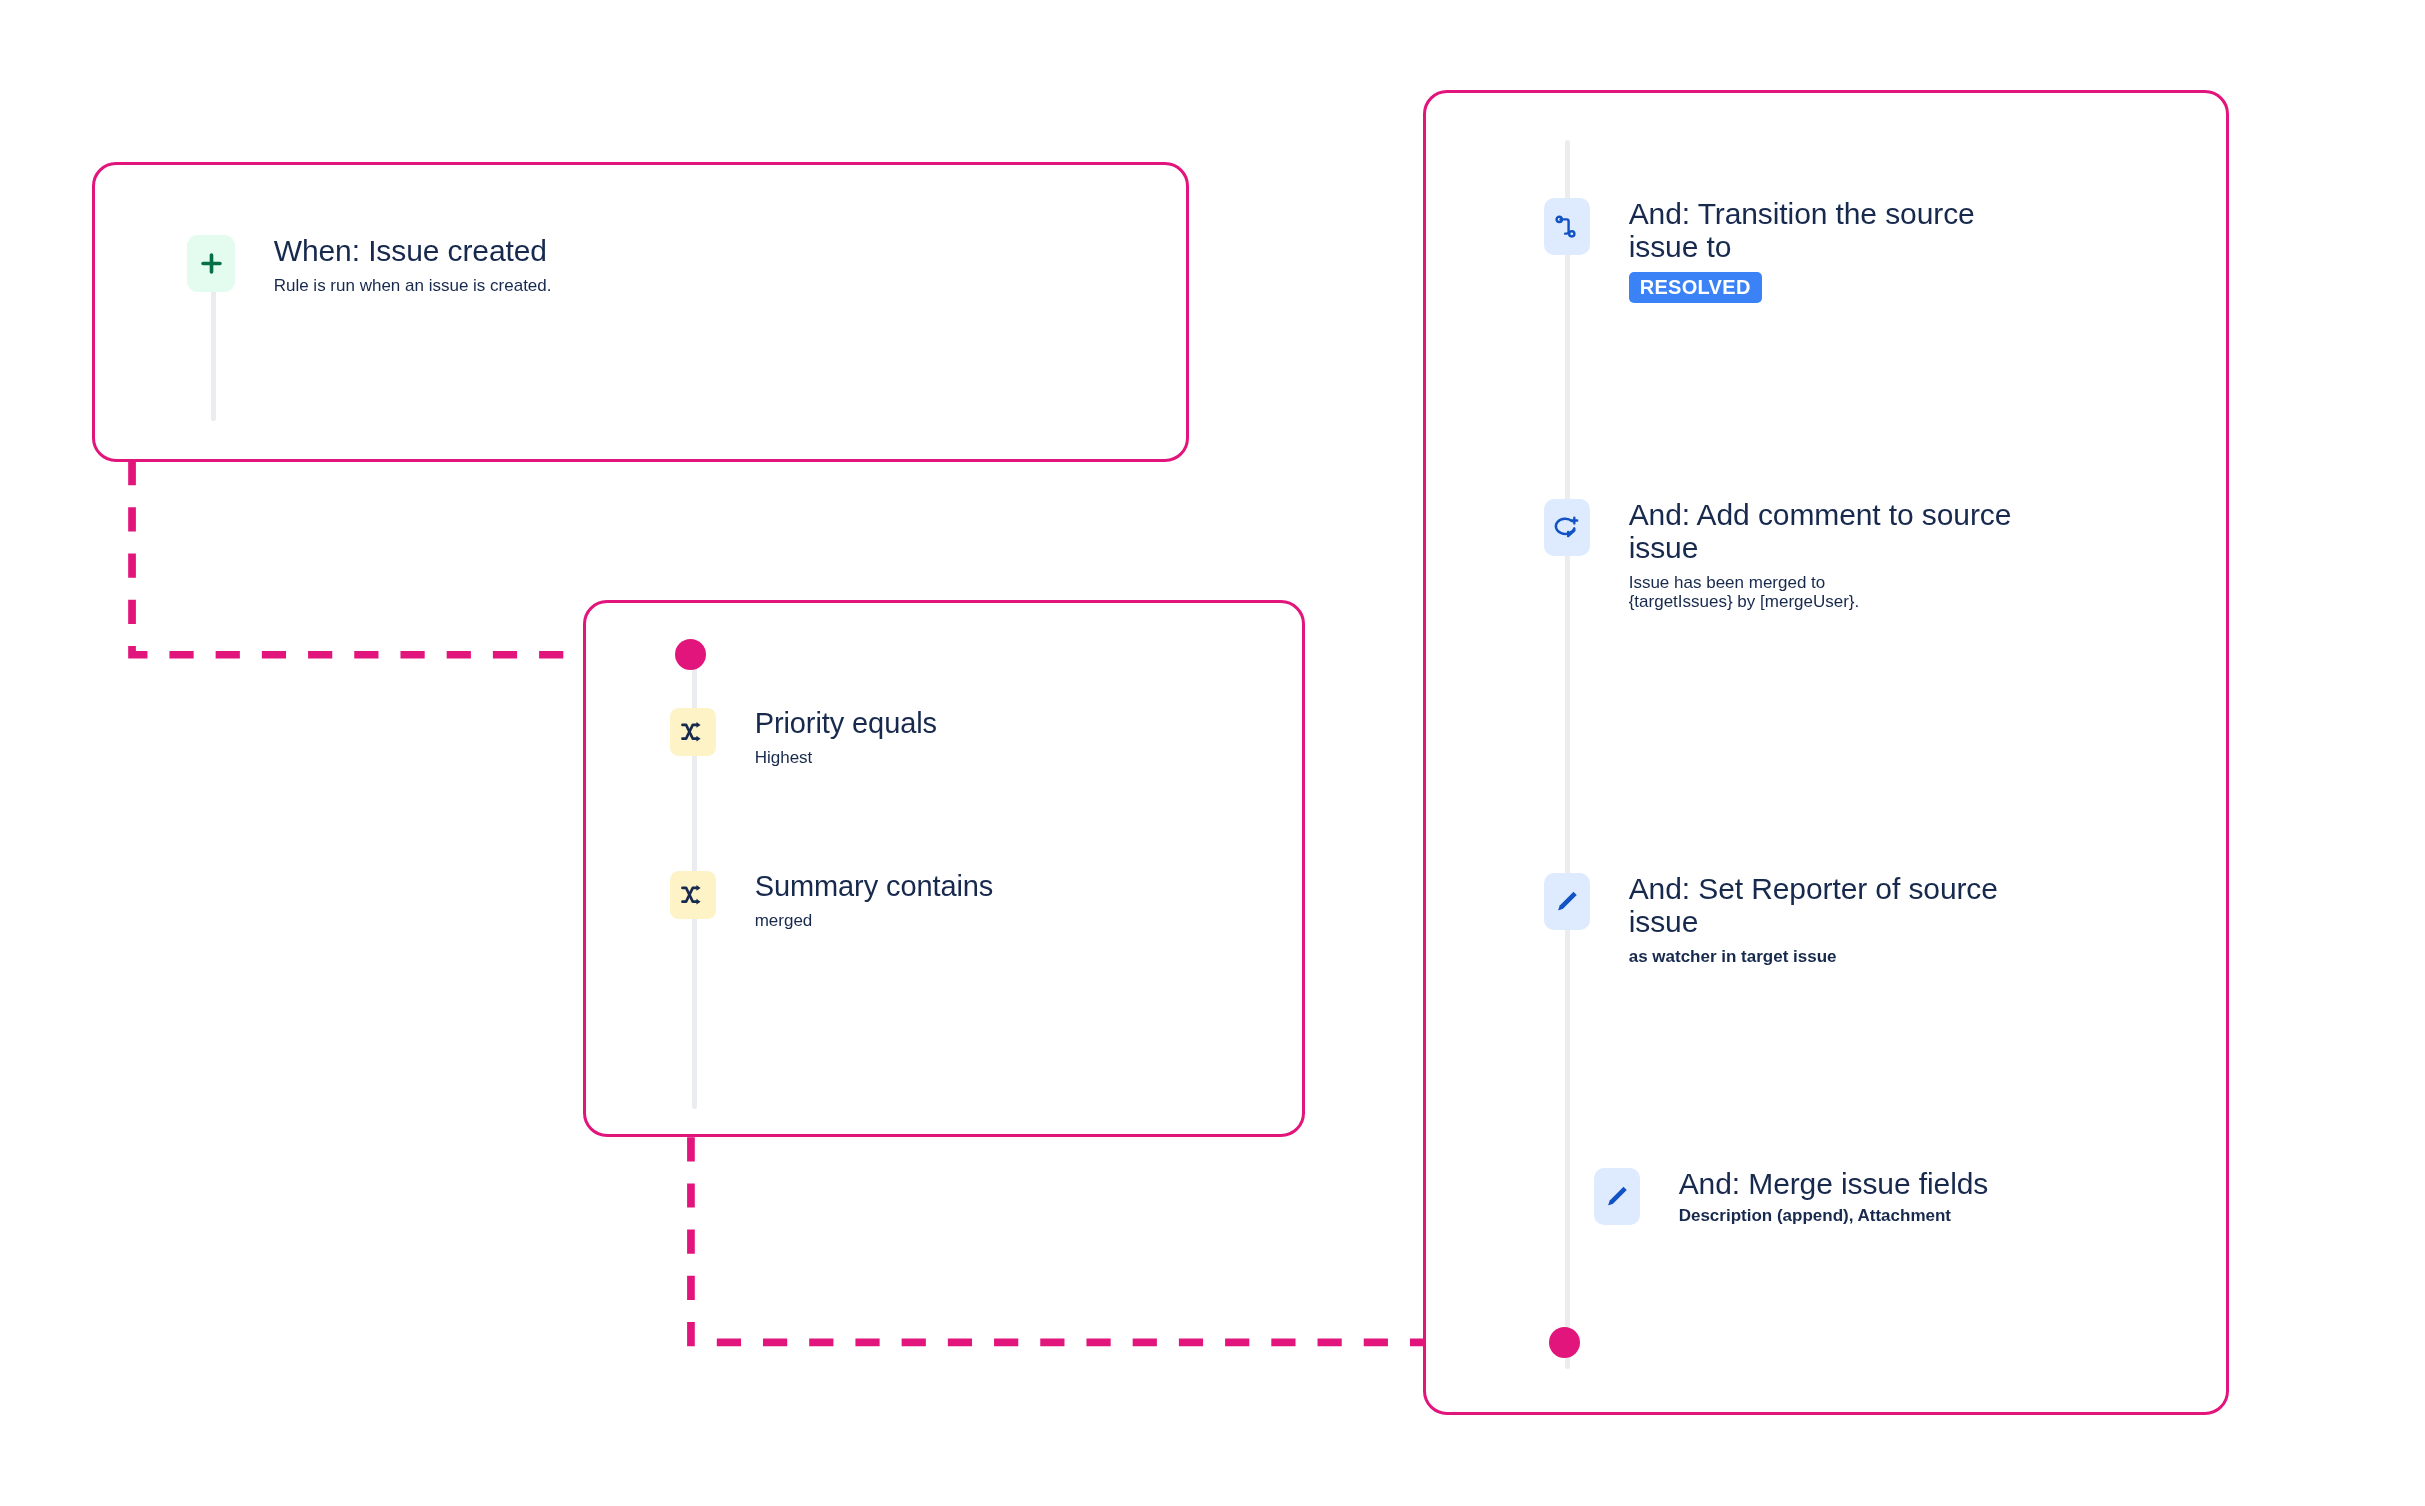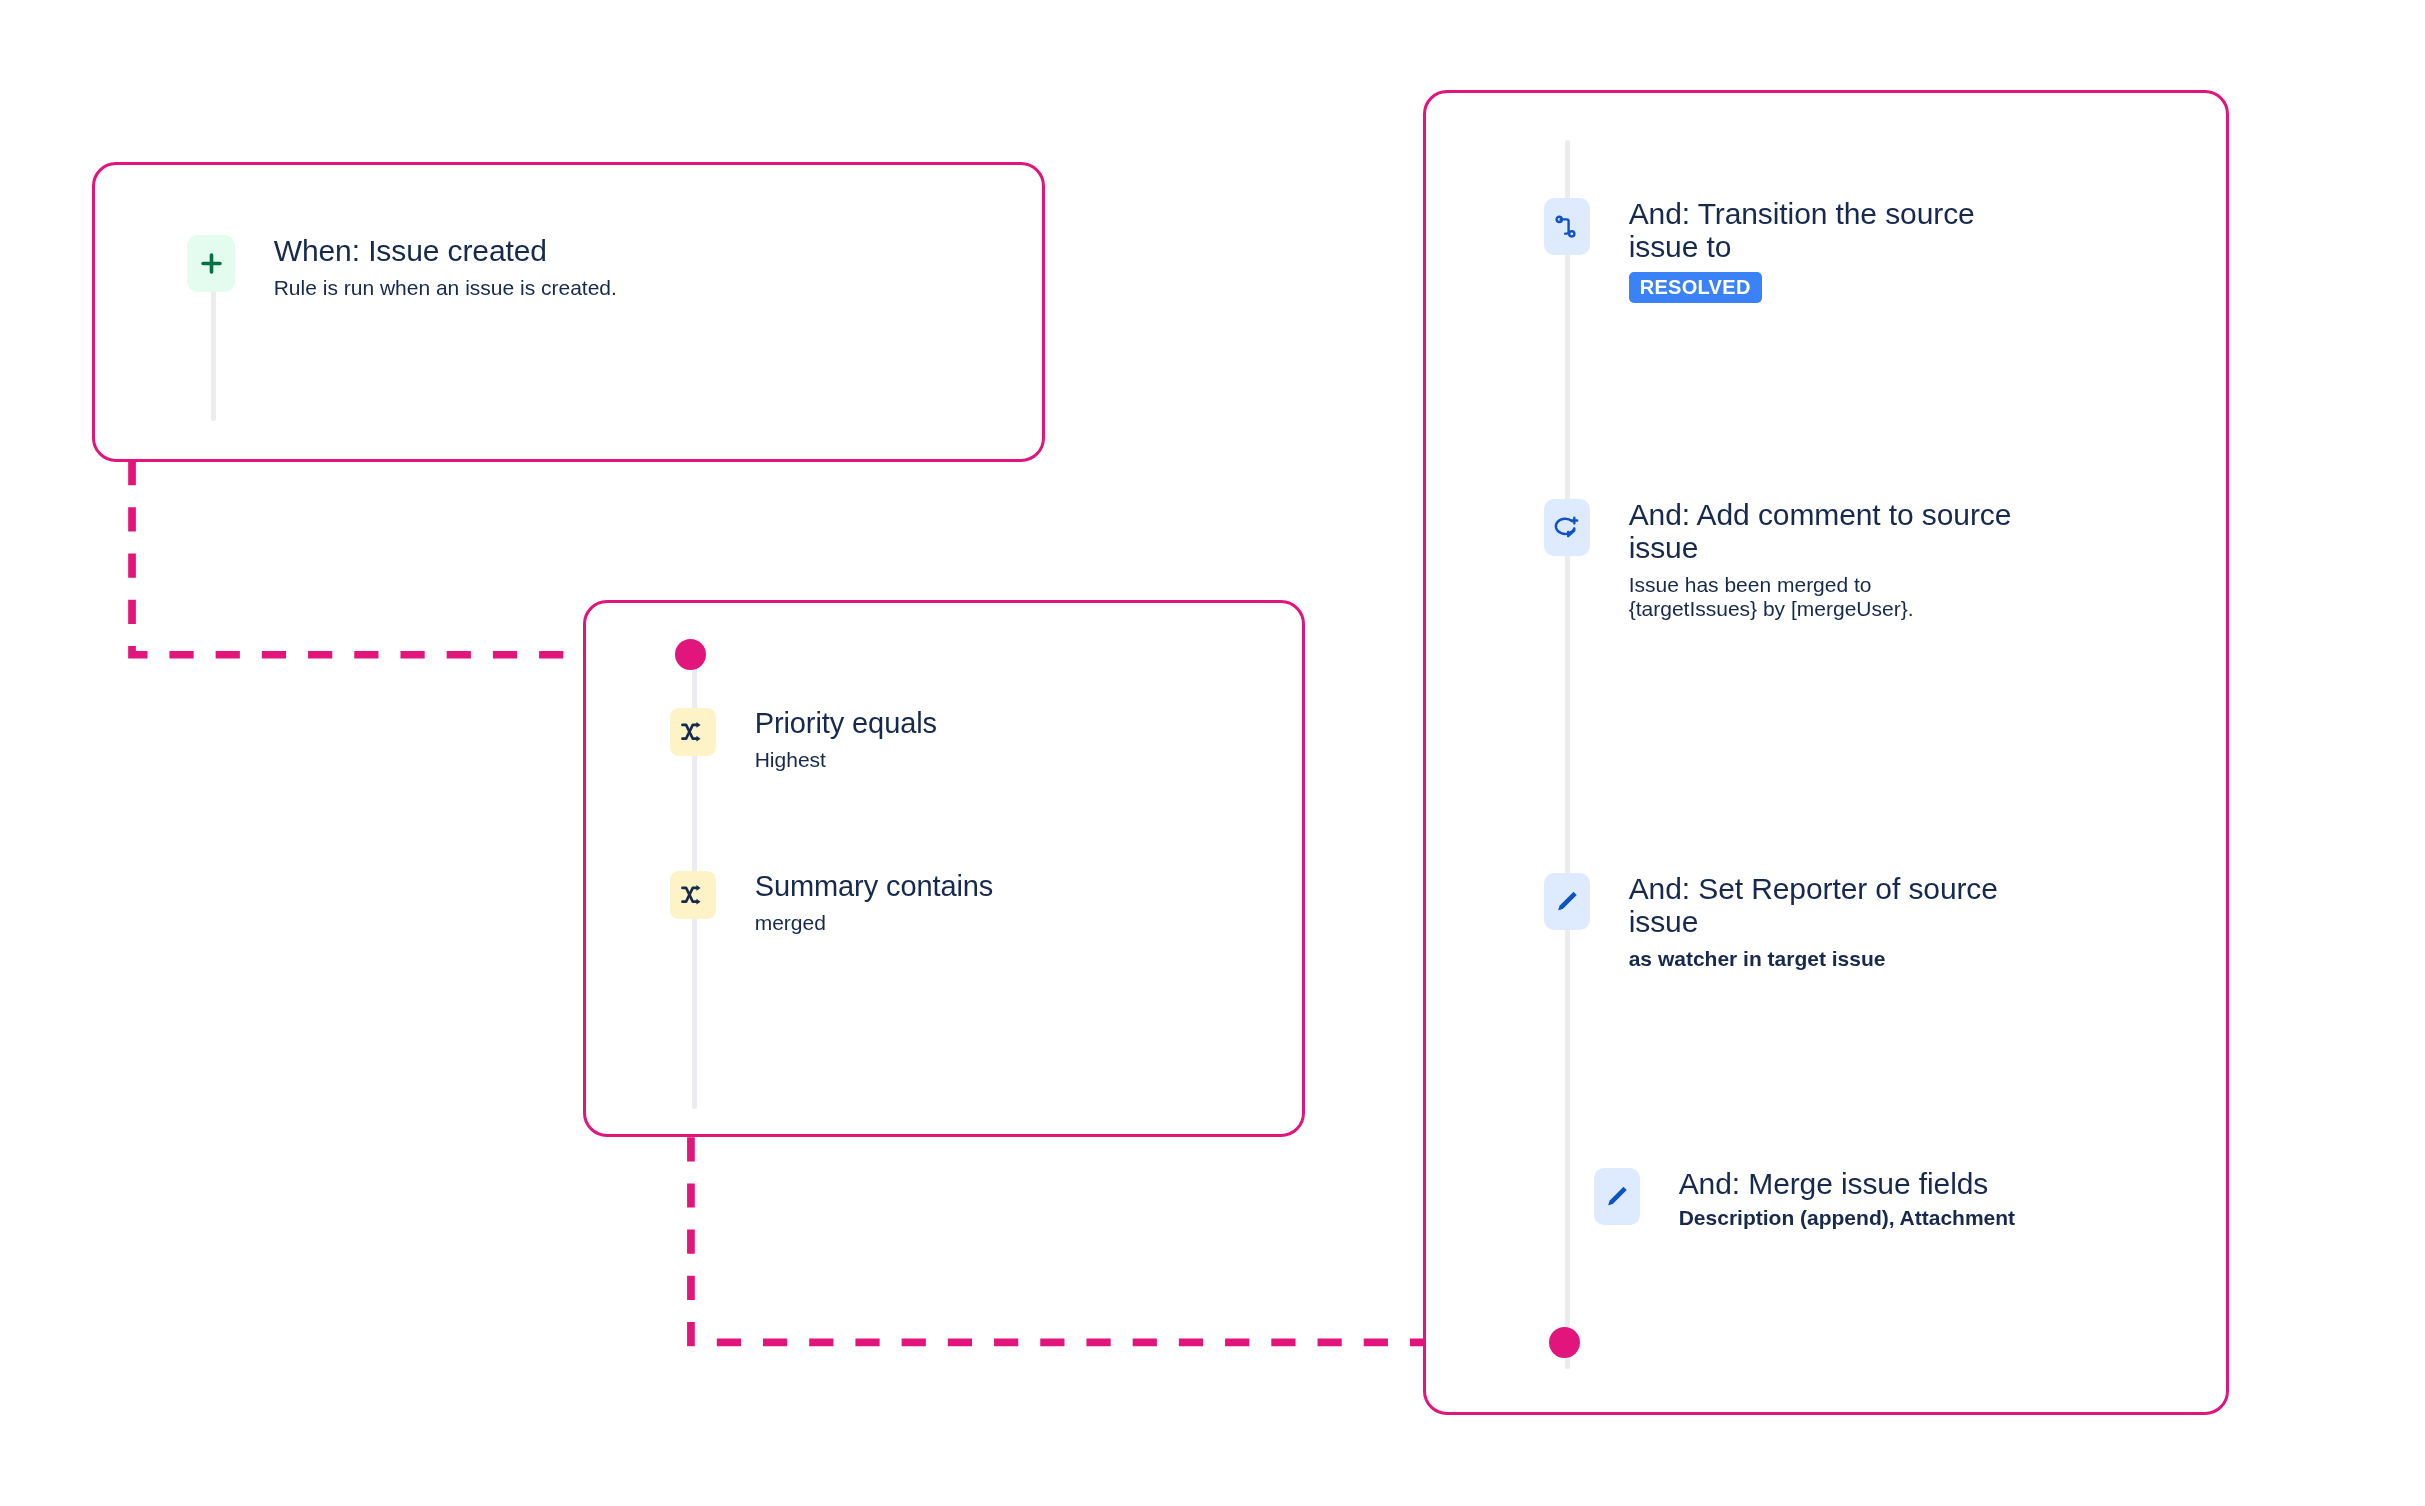--- a/index.html
+++ b/index.html
@@ -69,21 +69,21 @@
     color: #17294d;
     font-size: 30px;
     line-height: 1.09;
     font-weight: 400;
     letter-spacing: -0.1px;
     white-space: pre-line;
   }
   .title.cond { font-size: 29px; }
   .subtitle {
     color: #17294d;
-    font-size: 21px;
+    font-size: 17px;
     line-height: 1.12;
     font-weight: 400;
     margin-top: 8.8px;
     white-space: pre-line;
   }
   .subtitle.bold { font-weight: 700; }
   .subtitle.tight { margin-top: 5.5px; }
 
   
   .lozenge {
@@ -117,21 +117,21 @@
 
 <div id="canvas" style="transform: scale(1);">
 
   <svg class="connector" x="0" y="0" width="2426" height="1507" style="left:0;top:0;width:2426px;height:1507px;" viewBox="0 0 4410 2739">
 
     <path d="M 240 838 L 240 1190 L 1256 1190" fill="none" stroke="#e1157b" stroke-width="14" stroke-dasharray="44 40" stroke-linecap="butt"></path>
 
     <path d="M 1256 2067 L 1256 2440 L 2845 2440" fill="none" stroke="#e1157b" stroke-width="14" stroke-dasharray="44 40" stroke-linecap="butt"></path>
   </svg>
 
-  <div class="card" style="left:92px; top:162px; width:953px; height:300px;">
+  <div class="card" style="left:92px; top:162px; width:1097px; height:300px;">
     <div class="rail" style="left:116px; top:116px; height:140px;"></div>
 
     <div class="row" style="left:92px; top:70px; width:825px;">
       <div class="icon-chip trigger">
         <svg width="29" height="29" viewBox="0 0 24 24" aria-hidden="true">
           <path d="M12 5 V19 M5 12 H19" stroke="#066f45" stroke-width="3" stroke-linecap="round" fill="none"></path>
         </svg>
       </div>
       <div class="row-text">
         <div class="title">When: Issue created</div>

